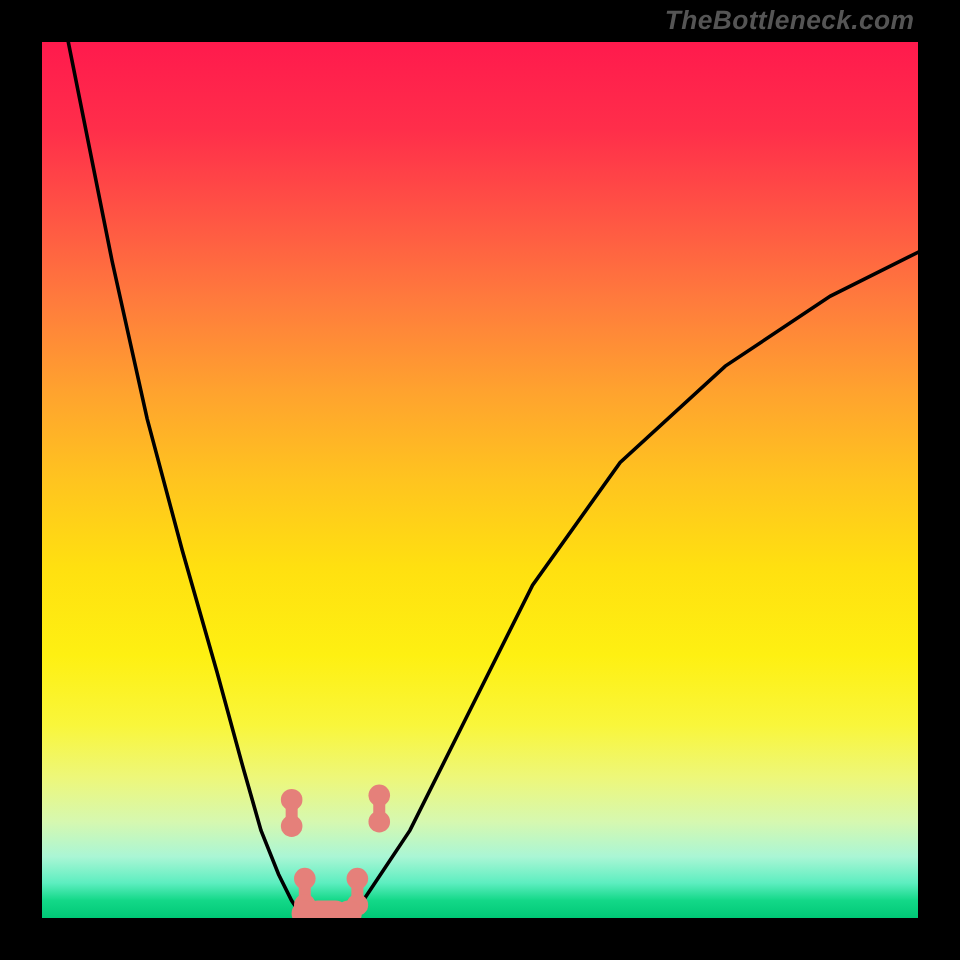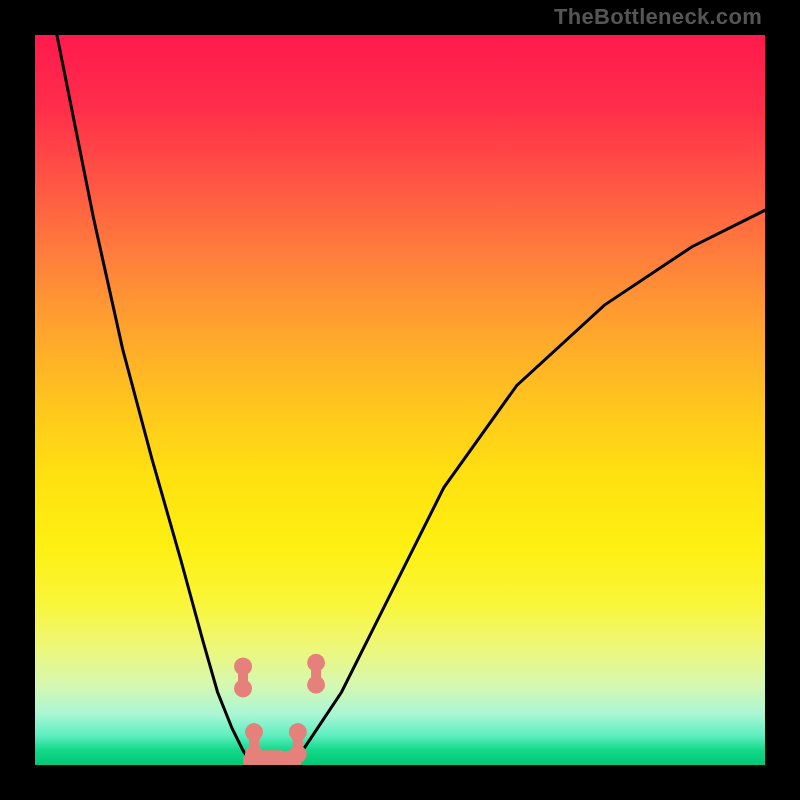--- a/index.html
+++ b/index.html
@@ -42,20 +42,21 @@
       #00c876 100%);
   }
   .watermark {
     position: absolute;
     right: 38px;
     top: 4px;
     color: #555;
     font-size: 22px;
     font-weight: bold;
     letter-spacing: 0.3px;
+    font-style: italic;
   }
   svg.overlay {
     position: absolute;
     left: 0;
     top: 0;
     width: 730px;
     height: 730px;
   }
 </style>
 </head>

